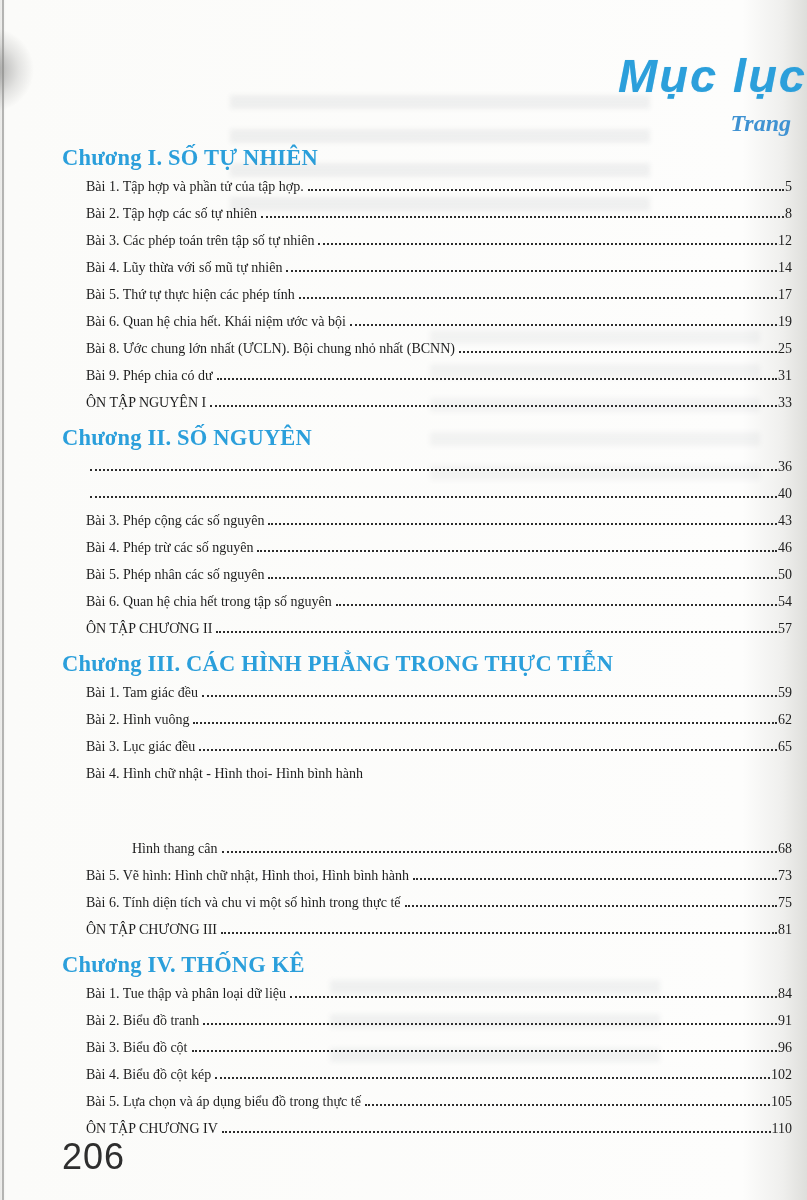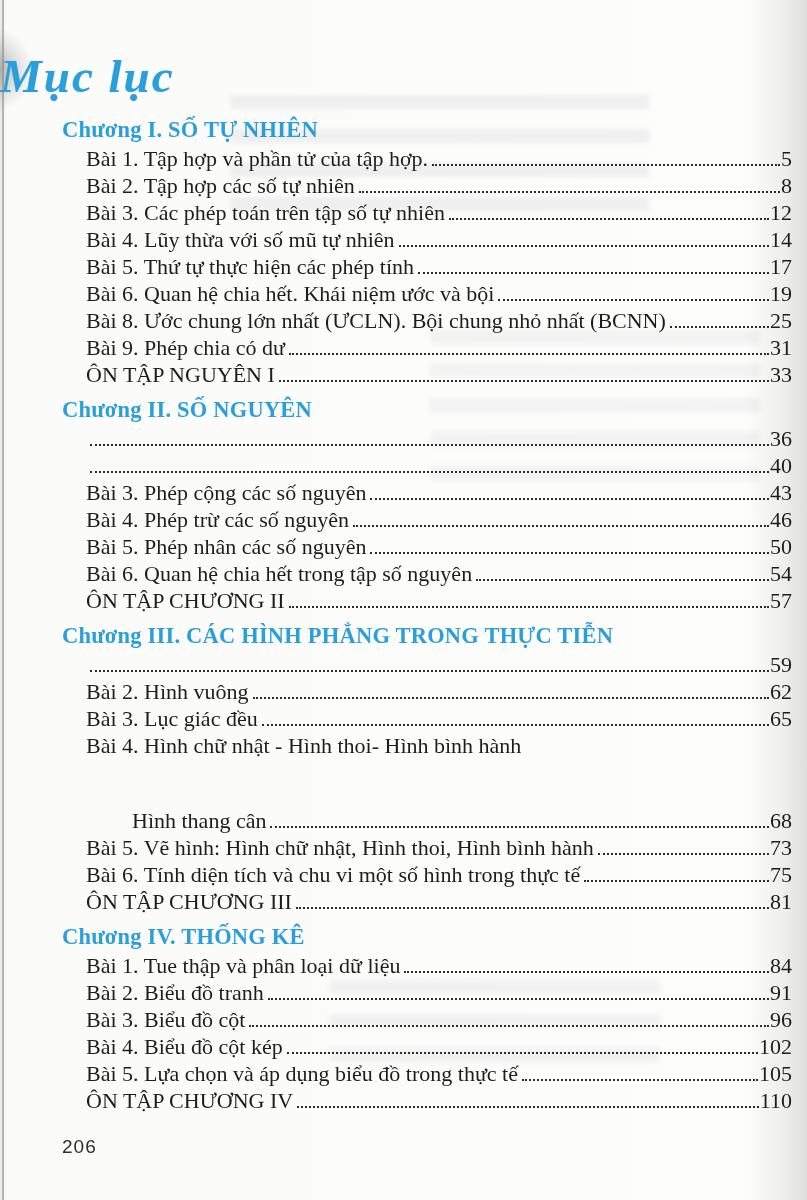--- a/index.html
+++ b/index.html
@@ -24,22 +24,22 @@
     filter:blur(2.5px);
     opacity:.08;
     background:repeating-linear-gradient(to bottom, #56606c 0 14px, transparent 14px 34px);
     pointer-events:none;
   }
   .ghost.g1{left:230px;top:95px;width:420px;height:120px;}
   .ghost.g2{left:430px;top:330px;width:330px;height:150px;opacity:.06;}
   .ghost.g3{left:330px;top:980px;width:330px;height:90px;opacity:.07;}
   .title{
     margin:44px 0 0 0;
-    text-align:left;
-    font-family:Liberation Serif, serif;
+    text-align:right;
+    font-family:Liberation Sans, sans-serif;
     font-style:italic;
     font-weight:bold;
     font-size:47px;
     line-height:64px;
     letter-spacing:2px;
     color:var(--accent,#2b9fdb);
     text-shadow:0 0 1px rgba(43,159,219,.4);
   }
   .trang{
     text-align:right;
@@ -61,58 +61,59 @@
     font-weight:bold;
     font-size:22.5px;
     line-height:28px;
     margin:8px 0 1px 0;
     color:var(--accent,#2b9fdb);
     letter-spacing:.2px;
   }
   .entry{
     display:flex;
     align-items:baseline;
-    font-size:22px;
+    font-size:14px;
     line-height:27px;
     padding-left:24px;
     color:#1d1d1d;
     white-space:nowrap;
   }
   .entry .label{flex:0 0 auto;}
   .entry .dots{
     flex:1 1 auto;
     border-bottom:2.6px dotted #2c2c2c;
     margin:0 1px 4px 4px;
     min-width:8px;
   }
   .entry .pg{flex:0 0 auto;}
   .entry.cont{padding-left:70px;margin-top:48px;}
   .pagenum{
     position:absolute;
     left:62px;top:1136px;
     font-family:"Liberation Sans", sans-serif;
-    font-size:19px;
+    font-size:36px;
     color:#2e2e2e;
     letter-spacing:1px;
   }
   .left-edge{
     position:absolute;left:2px;top:0;width:2px;height:100%;
     background:rgba(130,130,128,.55);
   }
 </style>
 </head>
 <body style="--accent: #2b9fdb; --accent2: #3f92d2;">
 
 <div class="page">
   <div class="left-edge"></div>
   <div class="ghost g1"></div>
   <div class="ghost g2"></div>
   <div class="ghost g3"></div>
 
   <h1 class="title">Mục lục</h1>
+  <div class="trang">Trang</div>
 
   <div class="toc" id="toc">
       <div class="chapter-title">Chương I. SỐ TỰ NHIÊN</div>
       <div class="entry">
         <span class="label">Bài 1. Tập hợp và phần tử của tập hợp. </span>
         <span class="dots"></span>
         <span class="pg">5</span>
       </div>
       <div class="entry">
         <span class="label">Bài 2. Tập hợp các số tự nhiên </span>
@@ -183,20 +184,21 @@
         <span class="dots"></span>
         <span class="pg">54</span>
       </div>
       <div class="entry">
         <span class="label">ÔN TẬP CHƯƠNG II </span>
         <span class="dots"></span>
         <span class="pg">57</span>
       </div>
       <div class="chapter-title">Chương III. CÁC HÌNH PHẲNG TRONG THỰC TIỄN</div>
       <div class="entry">
+        <span class="label">Bài 1. Tam giác đều  </span>
         <span class="dots"></span>
         <span class="pg">59</span>
       </div>
       <div class="entry">
         <span class="label">Bài 2. Hình vuông </span>
         <span class="dots"></span>
         <span class="pg">62</span>
       </div>
       <div class="entry">
         <span class="label">Bài 3. Lục giác đều</span>

